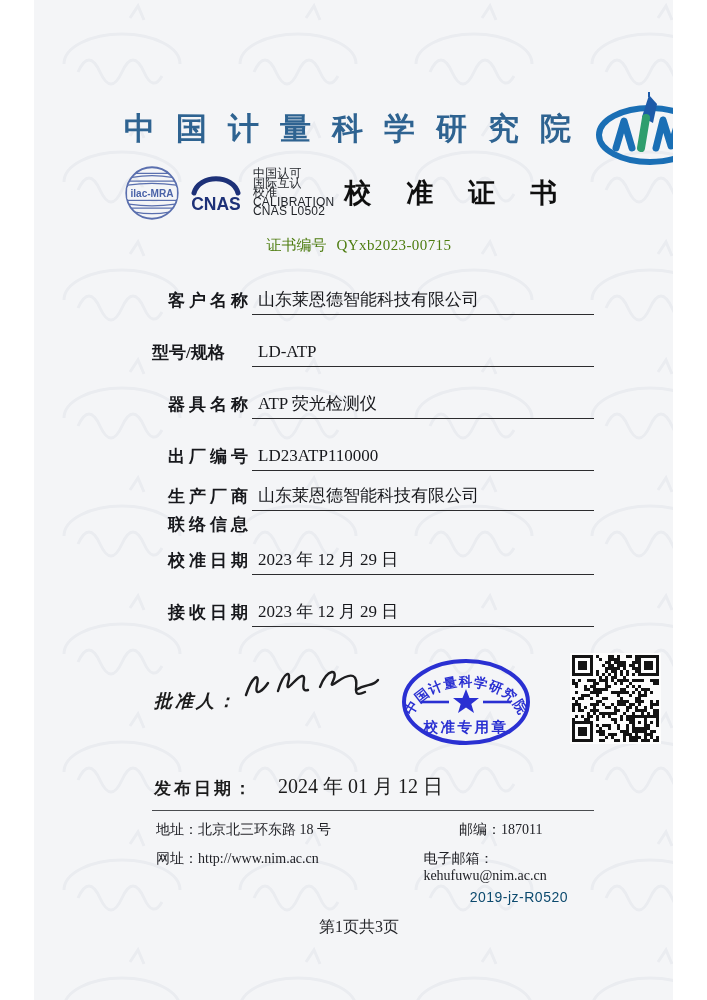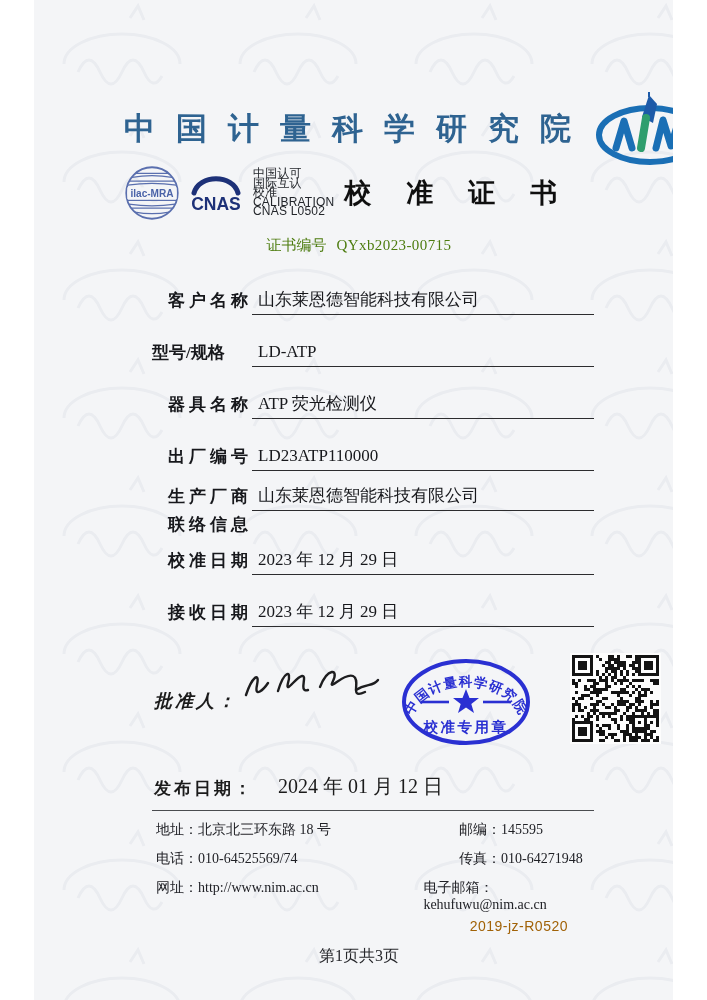--- a/index.html
+++ b/index.html
@@ -43,21 +43,21 @@
   .qr-box { position:absolute; left:446px; top:0; background:#fdfdfd; padding:2px; line-height:0; }
 
   
   .issue-row { display:flex; align-items:flex-end; margin:16px 0 0 30px;text-align:right; }
   .i-label { font-size:17px; font-weight:700; letter-spacing:3px; }
   .i-value { font-size:20px; margin-left:24px; }
   .divider { border:none; border-top:1.6px solid #4a4c50; margin:10px 0 0 28px; }
   .footer-grid { margin:10px 0 0 32px; font-size:14px; color:#202126; }
   .footer-line { display:flex; height:29px; align-items:flex-start; }
   .fl-left { width:303px; }
-  .doc-code { margin-top:10px; text-align:right; padding-right:26px; font-size:14px; color:#a16207;
+  .doc-code { margin-top:10px; text-align:right; padding-right:26px; font-size:14px; color:#0c4a6e;
               font-family:"Liberation Sans","DejaVu Sans",sans-serif; letter-spacing:.5px; }
   .page-no { margin-top:12px; text-align:center; font-size:16px; color:#26272b; }
 </style>
 </head>
 <body>
 
 <div class="page">
 
   <svg class="wm" width="707" height="1000" aria-hidden="true">
     <defs>
@@ -600,25 +600,21 @@
     <div class="issue-row">
       <div class="i-label">发布日期：</div>
       <div class="i-value">2024 年 01 月 12 日</div>
     </div>
 
     <hr class="divider">
 
     <div class="footer-grid">
       <div class="footer-line">
         <div class="fl-left"><span>地址：</span><span>北京北三环东路 18 号</span></div>
-        <div><span>邮编：</span><span>145595</span></div>
-      </div>
-      <div class="footer-line">
-        <div class="fl-left"><span>电话：</span><span>010-64525569/74</span></div>
-        <div><span>传真：</span><span>010-64271948</span></div>
+        <div><span>邮编：</span><span>187011</span></div>
       </div>
       <div class="footer-line">
         <div class="fl-left"><span>网址：</span><span>http://www.nim.ac.cn</span></div>
         <div><span>电子邮箱：</span><span>kehufuwu@nim.ac.cn</span></div>
       </div>
     </div>
 
     <div class="doc-code">2019-jz-R0520</div>
     <div class="page-no">第1页共3页</div>
 

